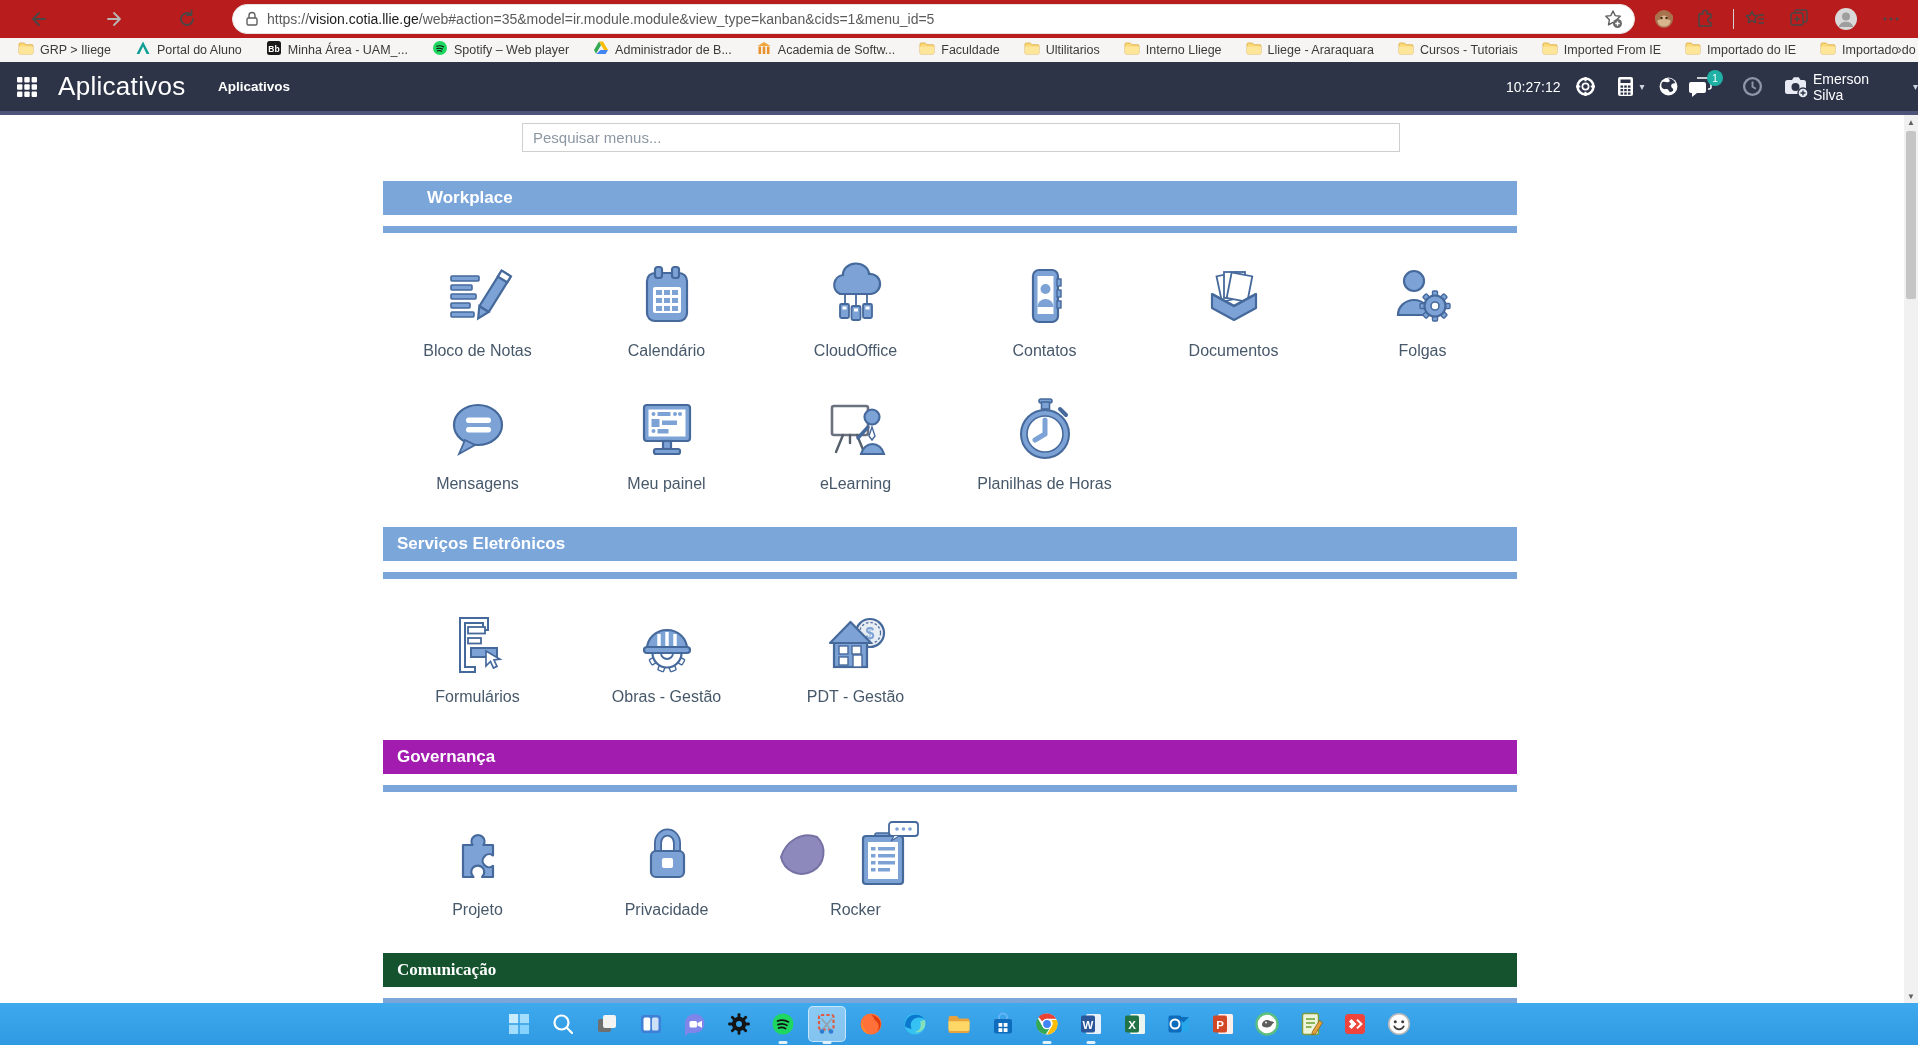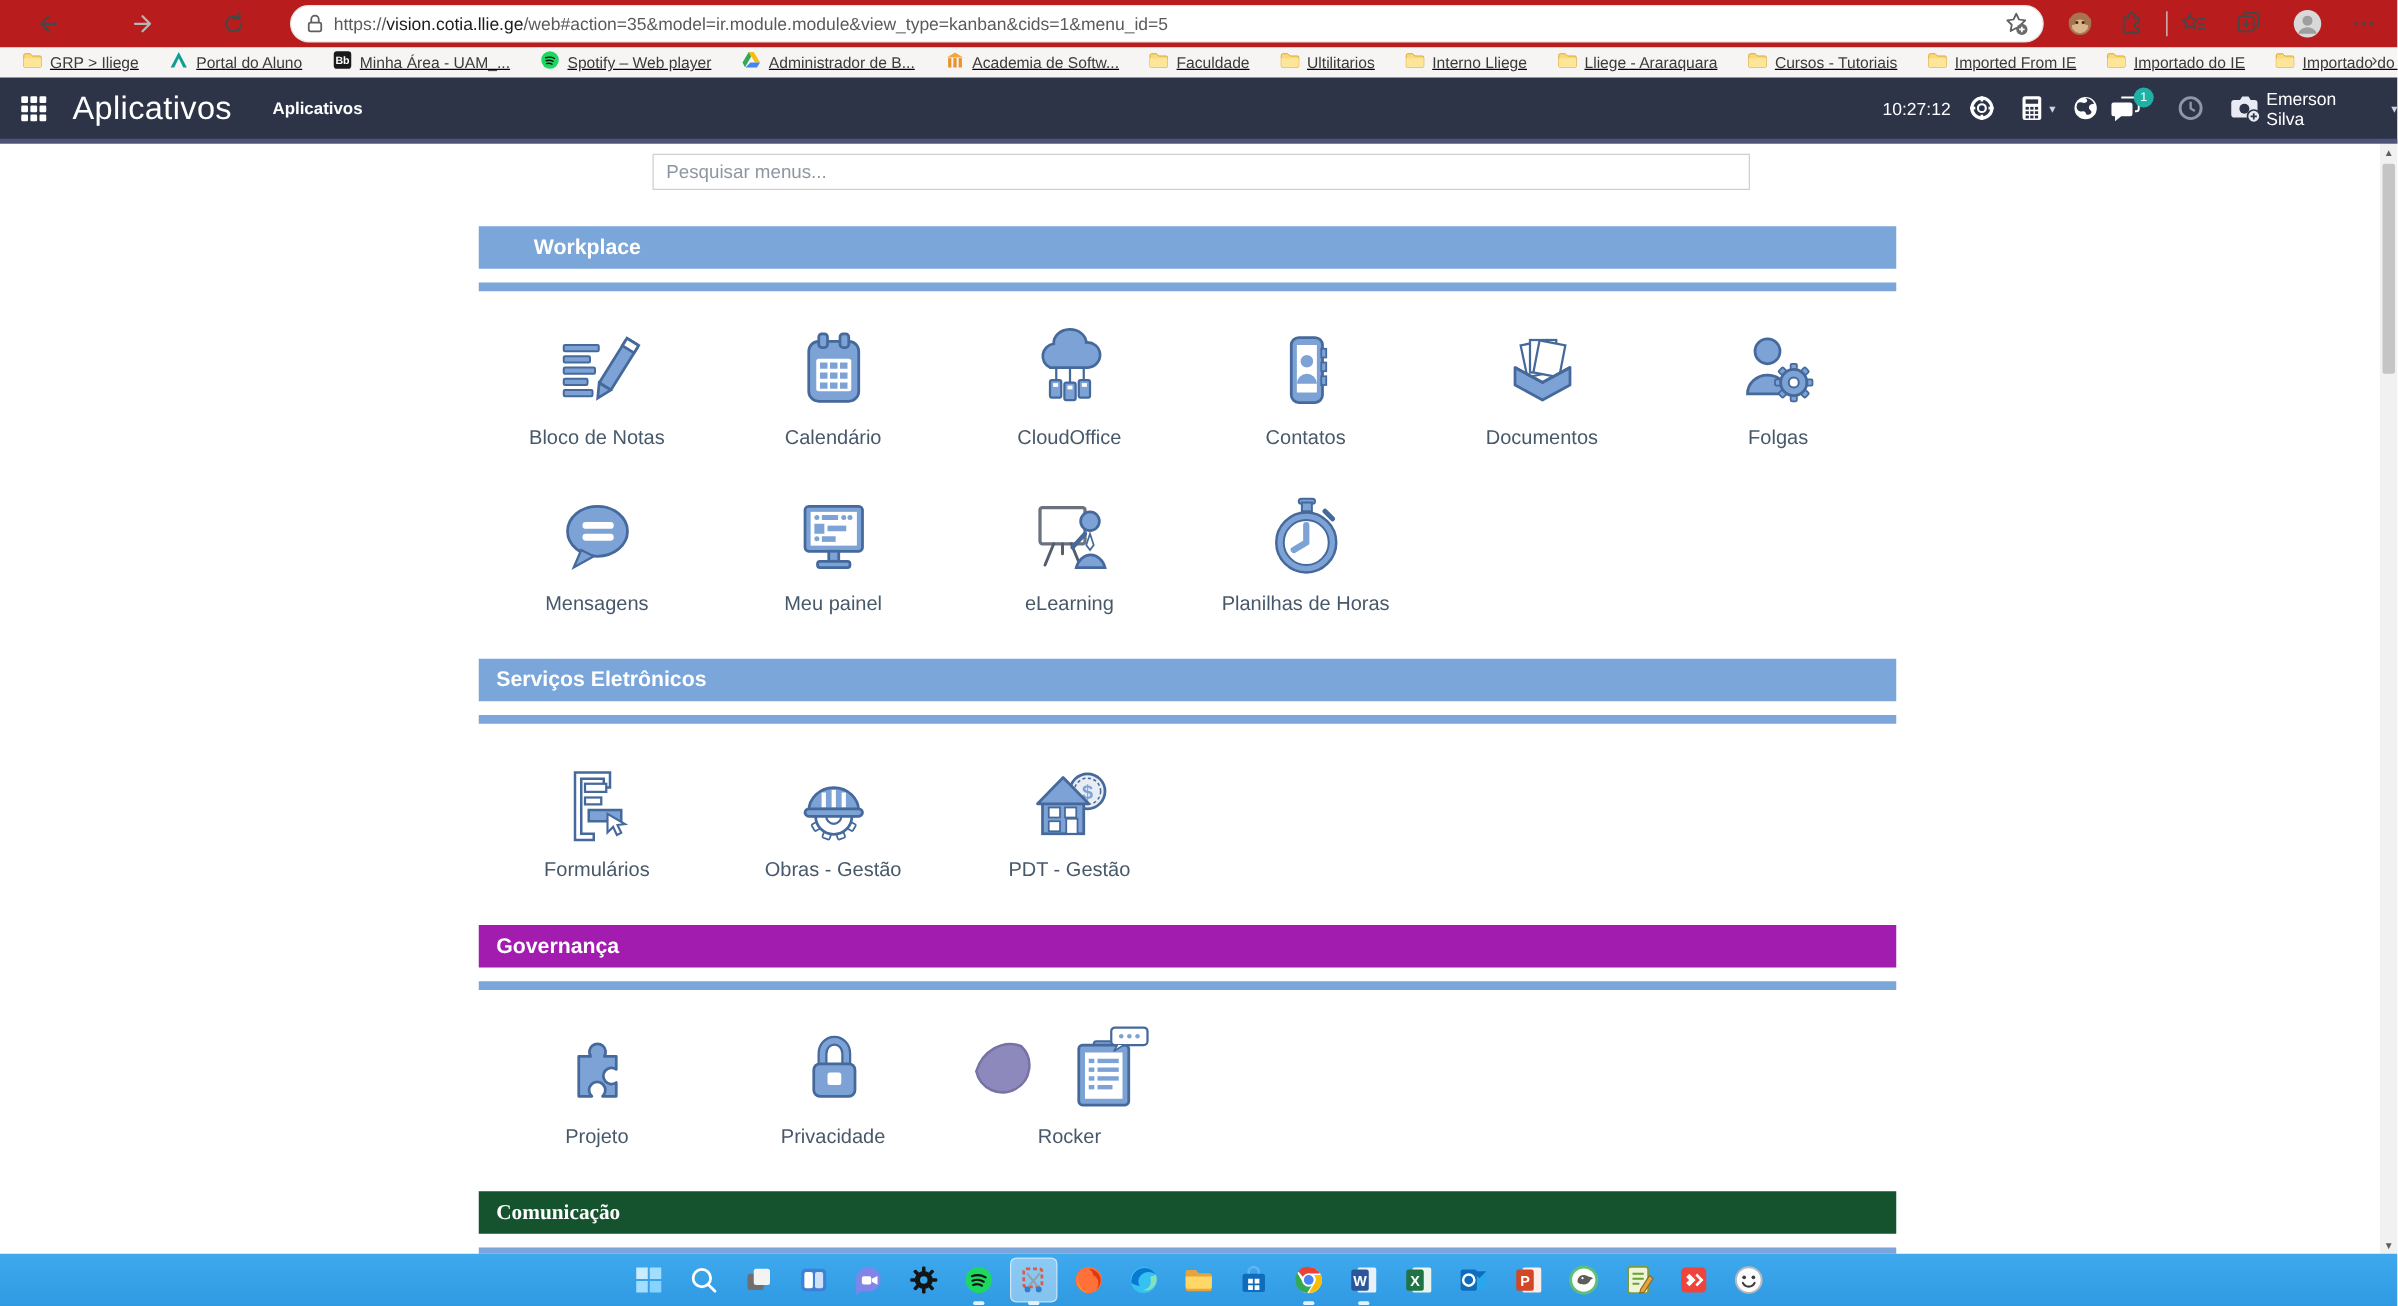--- a/index.html
+++ b/index.html
@@ -9,21 +9,21 @@
 
 .browser-toolbar { position:absolute; top:0; left:0; right:0; height:38px; background:#b91c1c; }
 .bt-btn { position:absolute; top:4px; width:30px; height:30px; display:flex; align-items:center; justify-content:center; border-radius:6px; }
 .address-bar { position:absolute; left:232px; top:4px; width:1403px; height:30px; background:#fff; border:1px solid #e6e4e3; border-radius:15px; display:flex; align-items:center; padding:0 10px 0 12px; }
 .url-text { flex:1; font-size:14px; color:#5a5a5a; white-space:nowrap; overflow:hidden; margin-left:8px; }
 .url-text .dom { color:#1b1b1b; }
 .tb-right { position:absolute; top:4px; width:30px; height:30px; display:flex; align-items:center; justify-content:center; }
 .tb-divider { position:absolute; top:9px; left:1733px; width:1px; height:20px; background:#d4d2d1; }
 
 
-.bookmarks-bar { position:absolute; top:38px; left:0; right:0; height:24px; background:#f7f5f4; display:flex; align-items:center; padding-left:6px;text-decoration:underline; }
+.bookmarks-bar { position:absolute; top:38px; left:0; right:0; height:24px; background:#f7f5f4; display:flex; align-items:center; padding-left:6px; }
 .bm-item { display:flex; align-items:center; gap:6px; padding:0 12px; height:100%; cursor:default; }
 .bm-label { font-size:12.5px; color:#3a3a3a; white-space:nowrap; }
 .bm-chevron { position:absolute; right:16px; top:2px; font-size:15px; color:#555; }
 
 
 .odoo-navbar { position:absolute; top:62px; left:0; right:0; height:53px; background:#2d3448; border-bottom:4px solid #4d5478; }
 .nav-abs { position:absolute; display:flex; align-items:center; }
 .nav-title { left:58px; top:0; height:49px; color:#fff; font-size:26px; letter-spacing:.3px; }
 .nav-menu-item { left:218px; top:0; height:49px; color:#fff; font-size:13.5px; font-weight:bold; }
 .nav-clock { left:1506px; top:0; height:49px; color:#fff; font-size:14px; }

